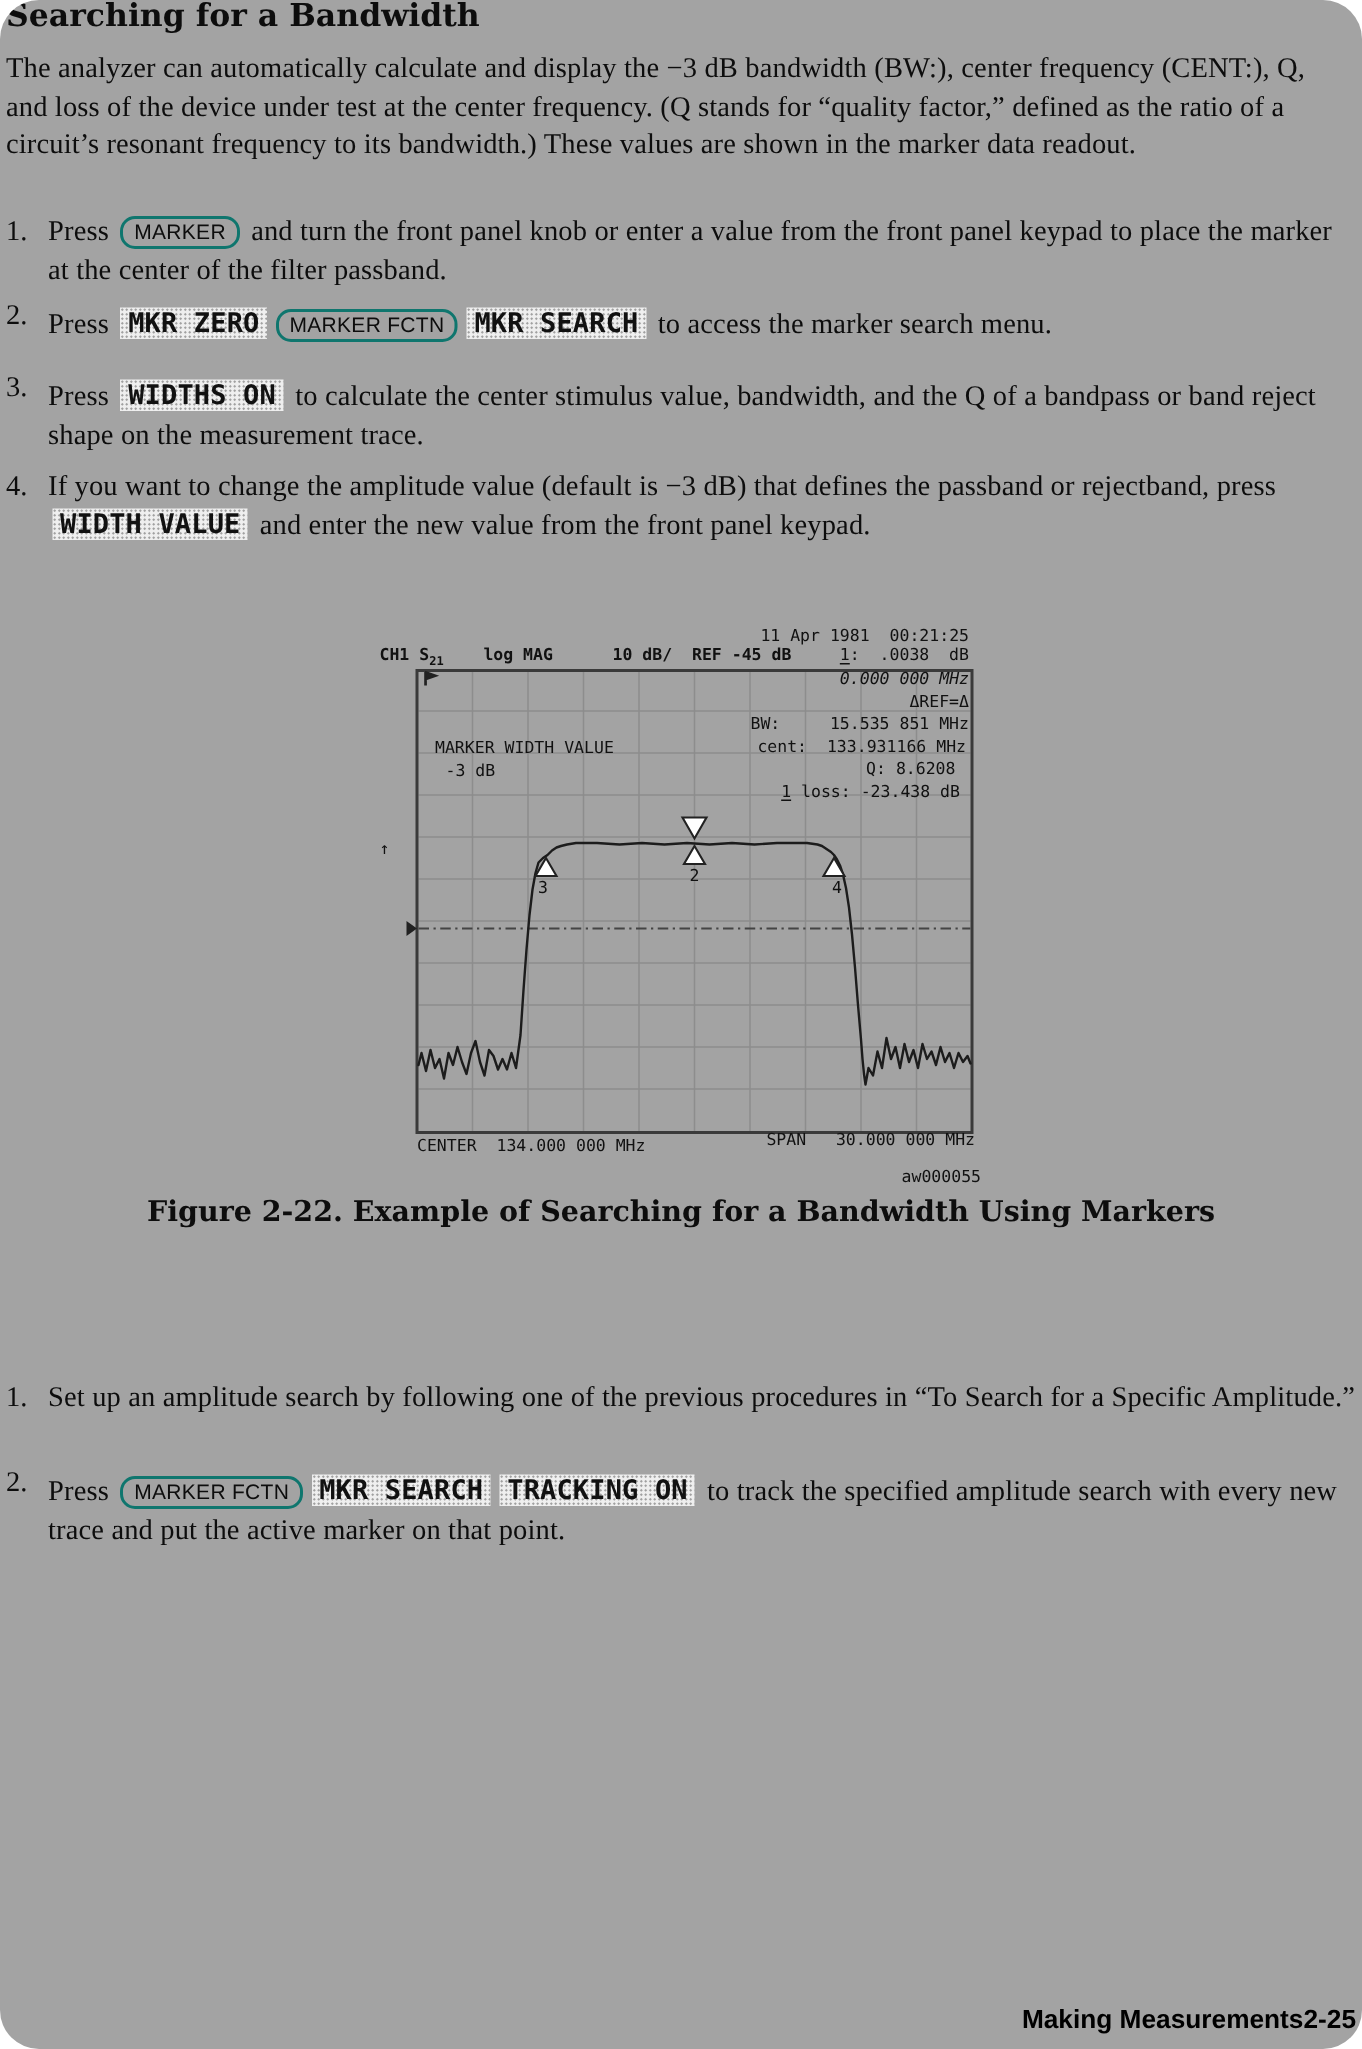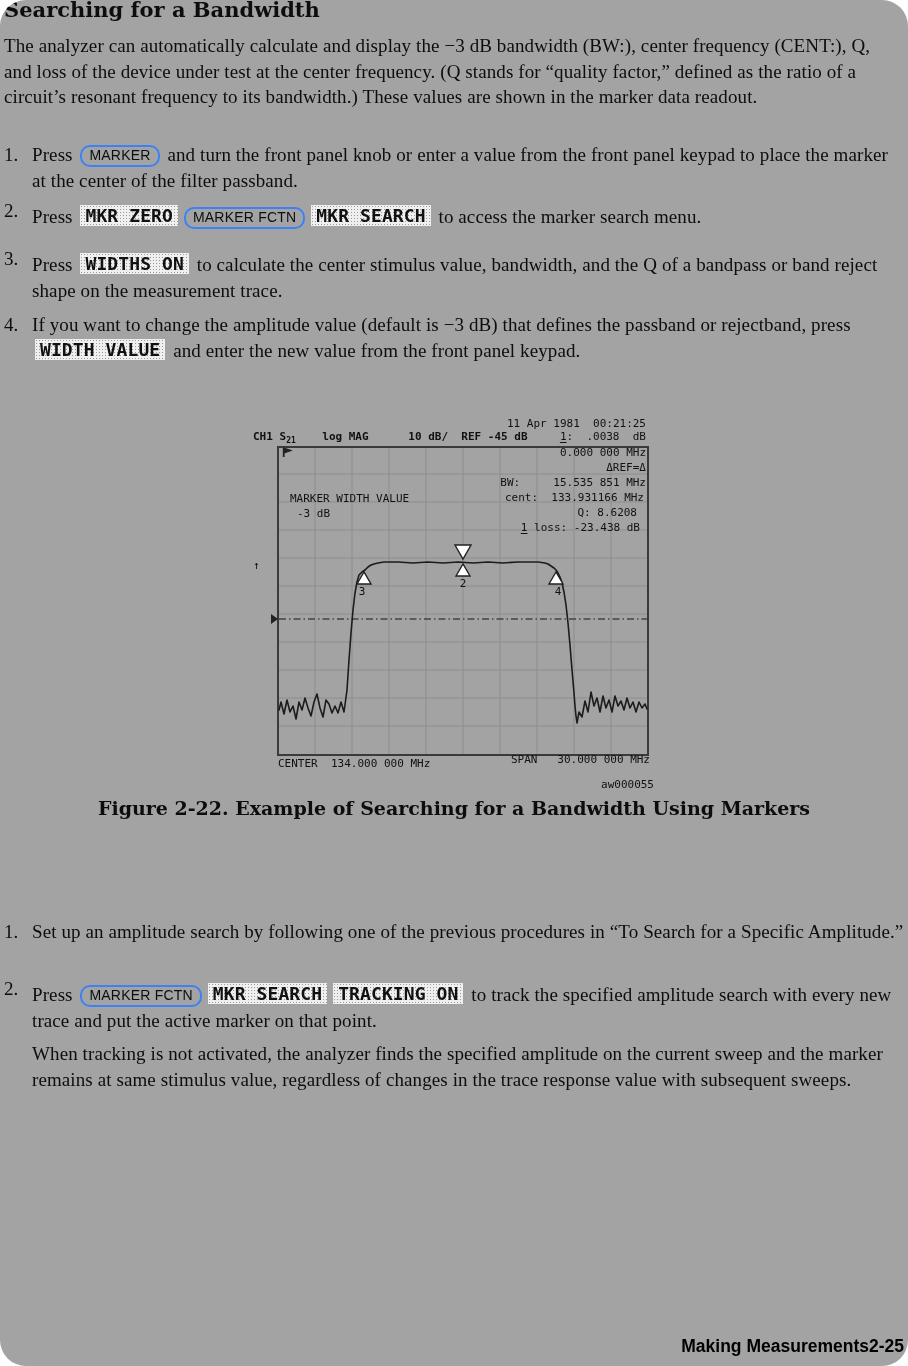--- a/index.html
+++ b/index.html
@@ -9,36 +9,36 @@
   #heading1{top:-2px;left:4px;}
   #heading2{top:880px;left:4px;}
   .body-par{position:absolute;margin:0;font-size:19px;line-height:25.5px;letter-spacing:0.1px;}
   #para1{top:33px;left:4px;width:898px;}
   #tracking-note{top:1041px;left:32px;width:866px;}
   .step{position:absolute;left:4px;width:900px;display:flex;}
   .step .num{flex:none;width:28px;font-size:19px;line-height:25.5px;}
   .step .num.raised{position:relative;top:-6px;}
   .stepbody{font-size:19px;line-height:25.5px;letter-spacing:0.1px;}
   .hardkey{display:inline-block;font-family:"Liberation Sans",sans-serif;font-size:14px;line-height:17px;
-           border:2px solid #3b82f6;border-radius:10px;padding:0 7px 1px;margin:0 3px;vertical-align:1px;
+           border:2px solid #0f766e;border-radius:10px;padding:0 7px 1px;margin:0 3px;vertical-align:1px;
            letter-spacing:0.2px;white-space:pre;}
   .softkey{display:inline-block;font-family:"DejaVu Sans Mono",monospace;font-weight:bold;font-size:18px;
            line-height:17px;padding:2px 5px;margin:0 3px;vertical-align:1px;color:#111;white-space:pre;
            background-color:#efefef;
            background-image:radial-gradient(#9a9a9a 0.7px,rgba(0,0,0,0) 0.85px);
            background-size:3px 3px;}
   .figure{position:absolute;top:416px;left:0;width:908px;height:380px;}
   .mono{position:absolute;font-family:"DejaVu Sans Mono",monospace;font-size:11px;line-height:13px;
         white-space:pre;color:#111;z-index:2;}
   .mono sub{font-size:8px;}
   .ul{text-decoration:underline;text-underline-offset:2px;}
   .ts{top:1px;right:262px;}
   .ch1{top:14px;left:253px;font-weight:bold;}
   .mkv{top:14px;right:262px;}
-  .r-freq{top:30px;right:262px;}
+  .r-freq{top:30px;right:262px;font-style:italic;}
   .r-dref{top:45px;right:262px;}
   .r-bw{top:60px;right:262px;}
   .r-cent{top:75px;right:264px;}
   .r-q{top:90px;right:271px;}
   .r-loss{top:105px;right:268px;}
   .mwv{top:76px;left:290px;}
   .wval{top:91px;left:297px;}
   .centerlbl{top:341px;left:278px;text-align:center;}
   .spanlbl{top:337px;right:258px;}
   .awid{top:362px;right:254px;}
@@ -140,17 +140,16 @@
   <div class="step" style="top:919px">
     <span class="num">1.</span>
     <div class="stepbody"><span>Set up an amplitude search by following one of the previous procedures in “To Search for a Specific Amplitude.”</span></div>
   </div>
 
   <div class="step" style="top:982px">
     <span class="num raised">2.</span>
     <div class="stepbody"><span>Press </span><span class="hardkey">MARKER FCTN</span><span class="softkey">MKR SEARCH</span><span class="softkey">TRACKING ON</span><span> to track the specified amplitude search with every new trace and put the active marker on that point.</span></div>
   </div>
 
-  <p class="body-par" id="tracking-note">When tracking is not activated, the analyzer finds the specified amplitude on the current sweep and the marker remains at same stimulus value, regardless of changes in the trace response value with subsequent sweeps.</p>
 
   <div class="footer"><span>Making Measurements</span><span class="pg">2-25</span></div>
 
 </div>
 
 </body></html>

